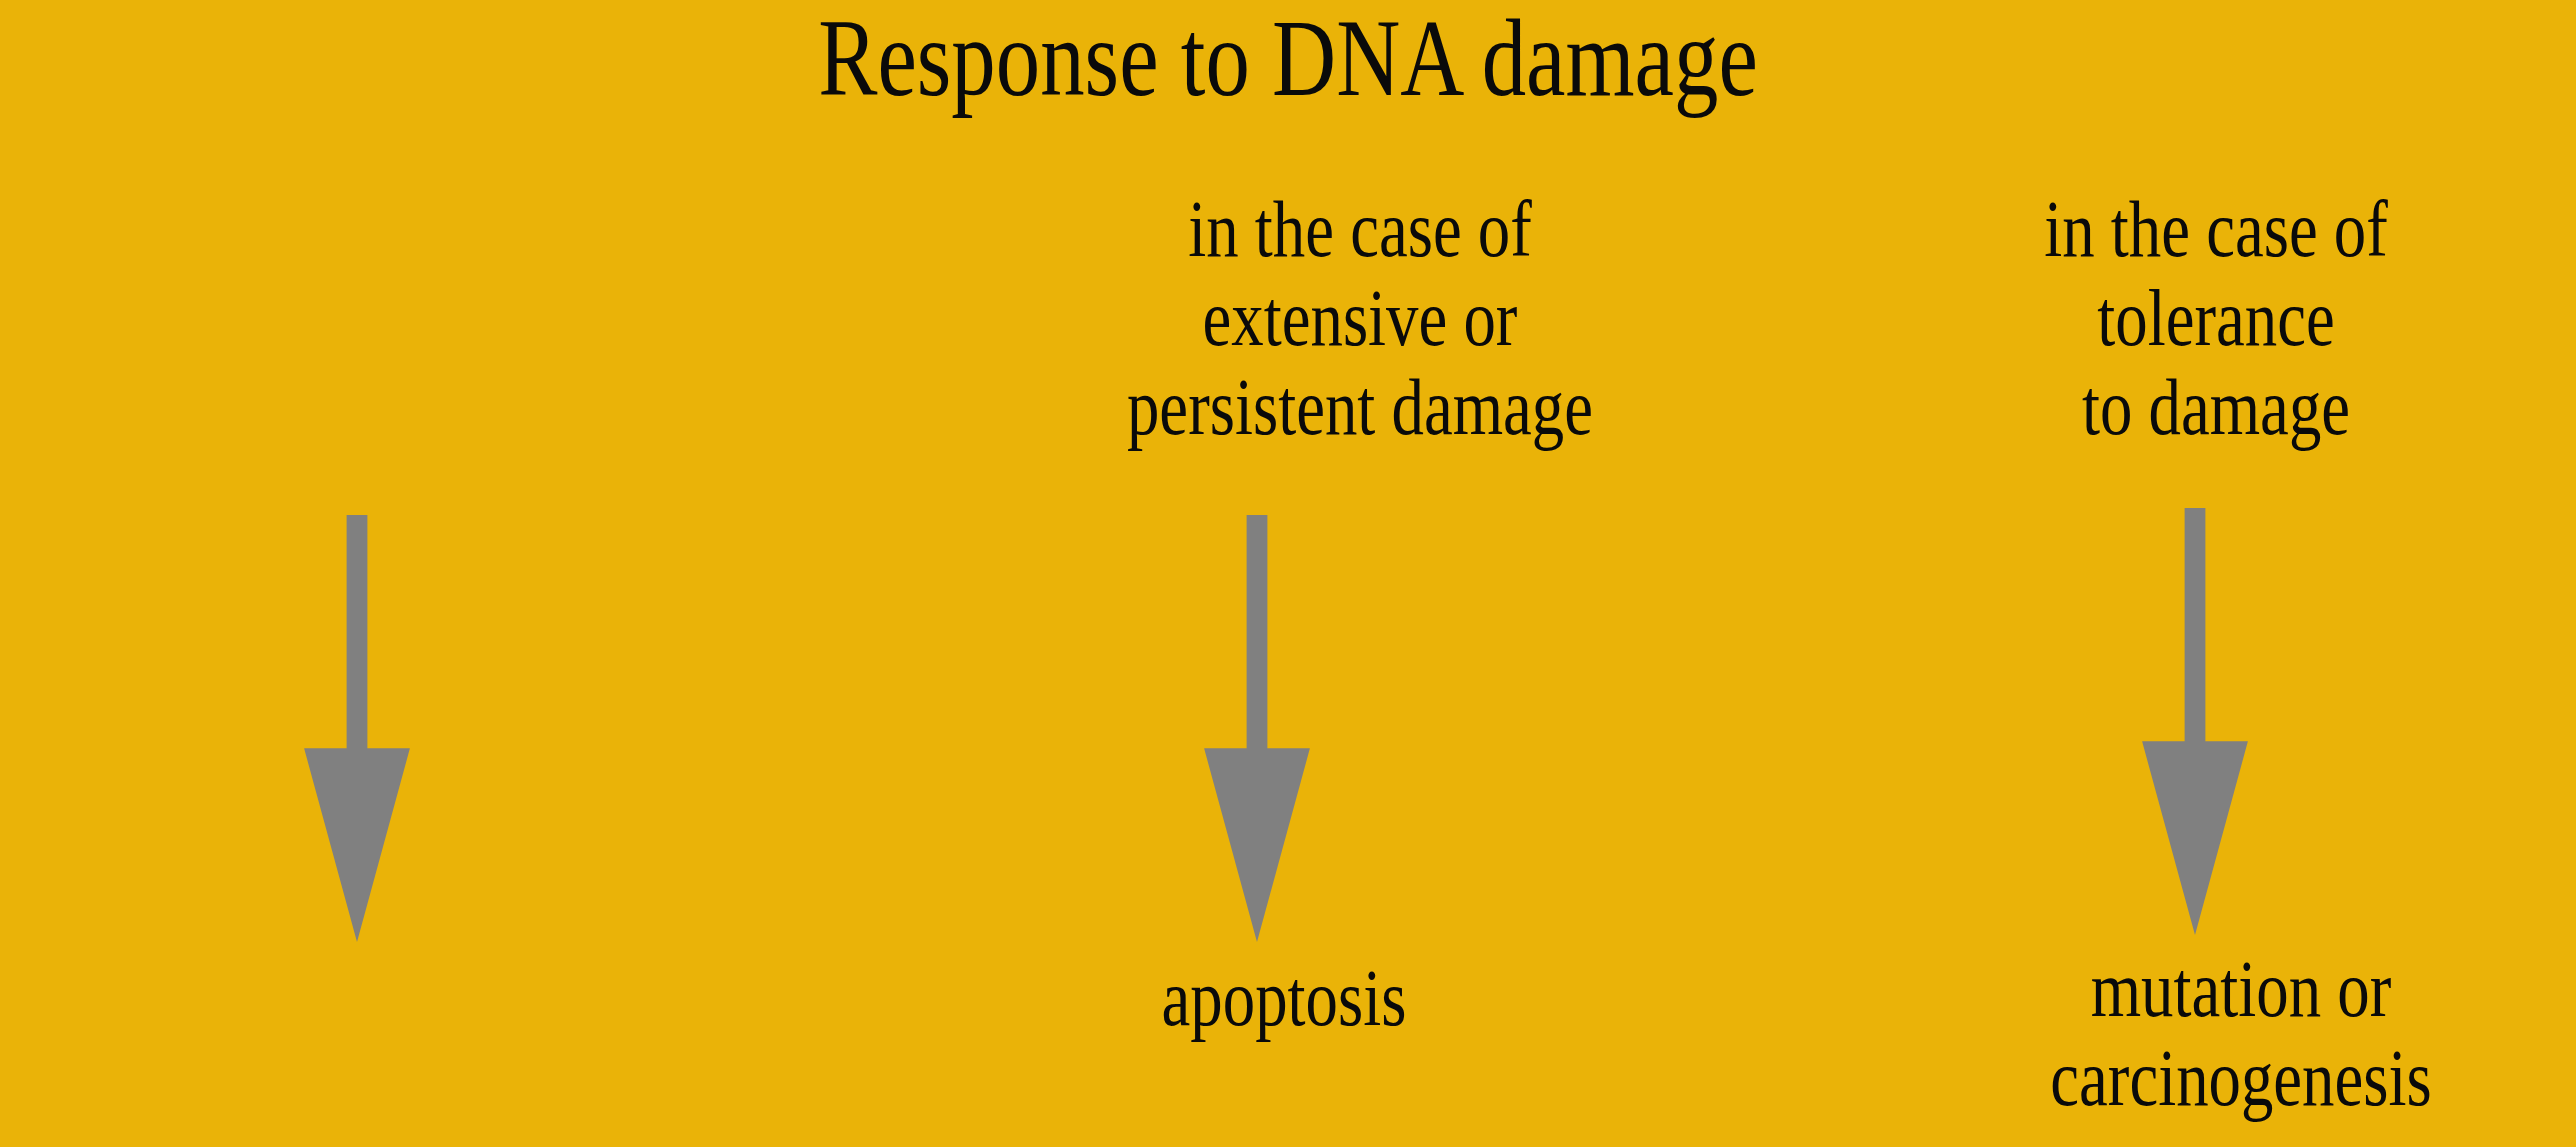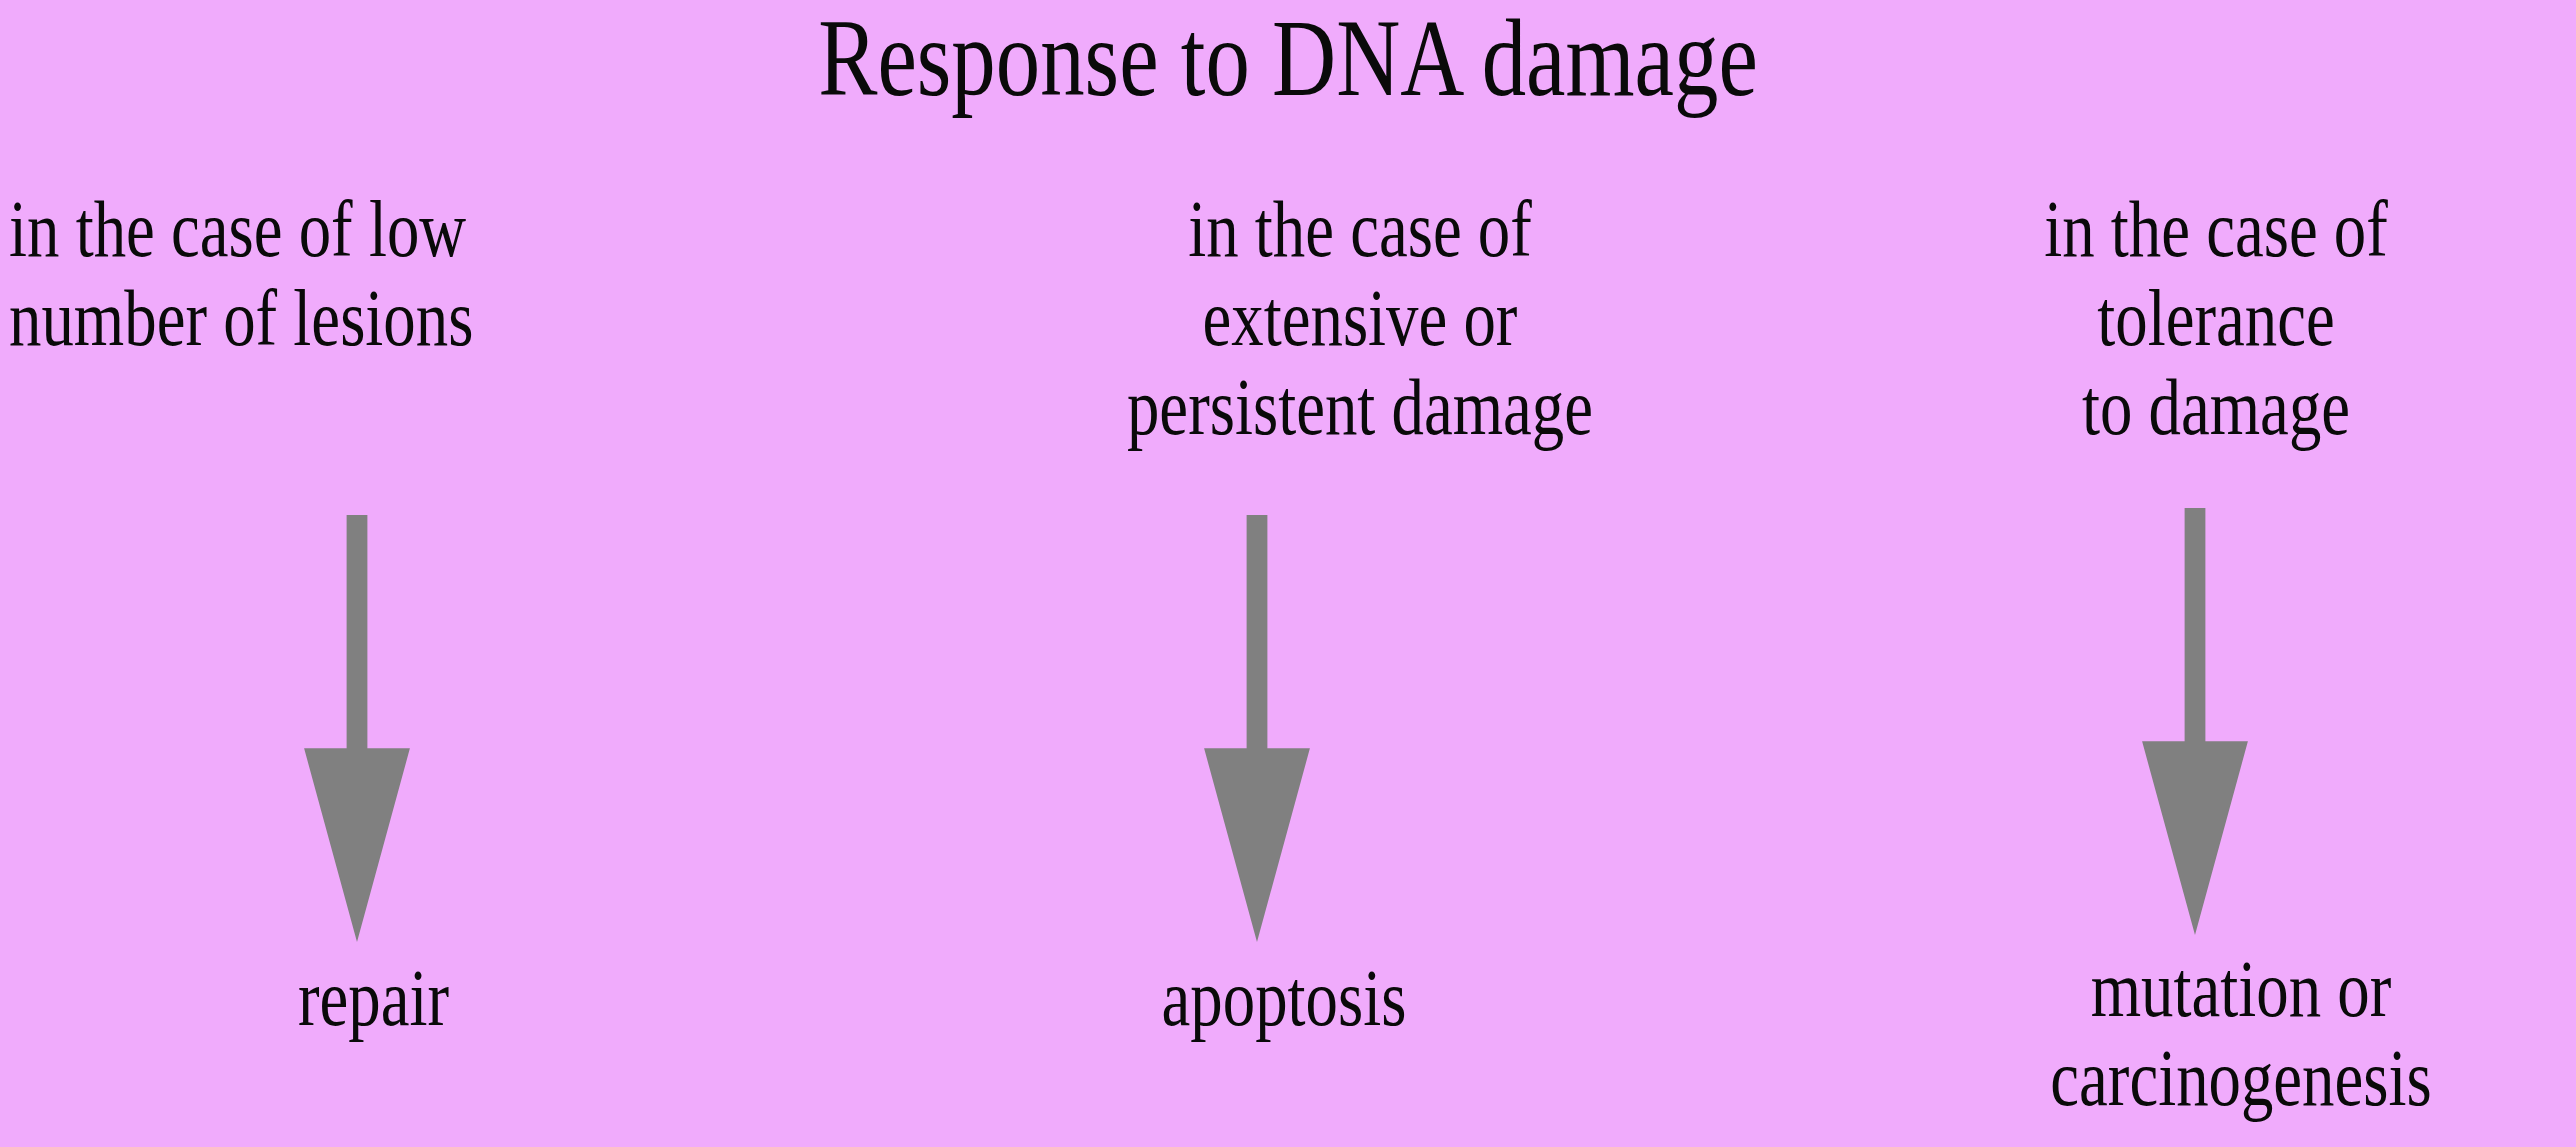--- a/index.html
+++ b/index.html
@@ -8,21 +8,21 @@
     background: #ffffff;
   }
   body {
     font-family: "Liberation Serif", "DejaVu Serif", serif;
     color: #000000;
   }
   #canvas {
     position: relative;
     width: 2576px;
     height: 1148px;
-    background: #f0abfc;
+    background: #eab308;
     overflow: hidden;
   }
 
   
   .title {
     position: absolute;
     left: 0;
     top: 1.9px;
     width: 2576px;
     text-align: center;
@@ -81,31 +81,20 @@
   .arrow-2 { left: 1204px; top: 515px; }
   .arrow-3 { left: 2142px; top: 508px; }
 </style>
 </head>
 <body>
 
 <div id="canvas">
 
   <div class="title">Response to DNA damage</div>
 
-  <div class="column col-1">
-
-    <div class="cond-head">
-      <div>in the case of low</div>
-      <div>number of lesions</div>
-    </div>
-
-    <div class="outcome">
-      <div>repair</div>
-    </div>
-  </div>
 
   <svg class="arrow arrow-1" width="106" height="427" viewBox="0 0 112 452">
     <polygon points="45,0 67,0 67,247 112,247 56,452 0,247 45,247" fill="#808080"></polygon>
   </svg>
 
   <div class="column col-2">
 
     <div class="cond-head">
       <div>in the case of</div>
       <div>extensive or</div>

